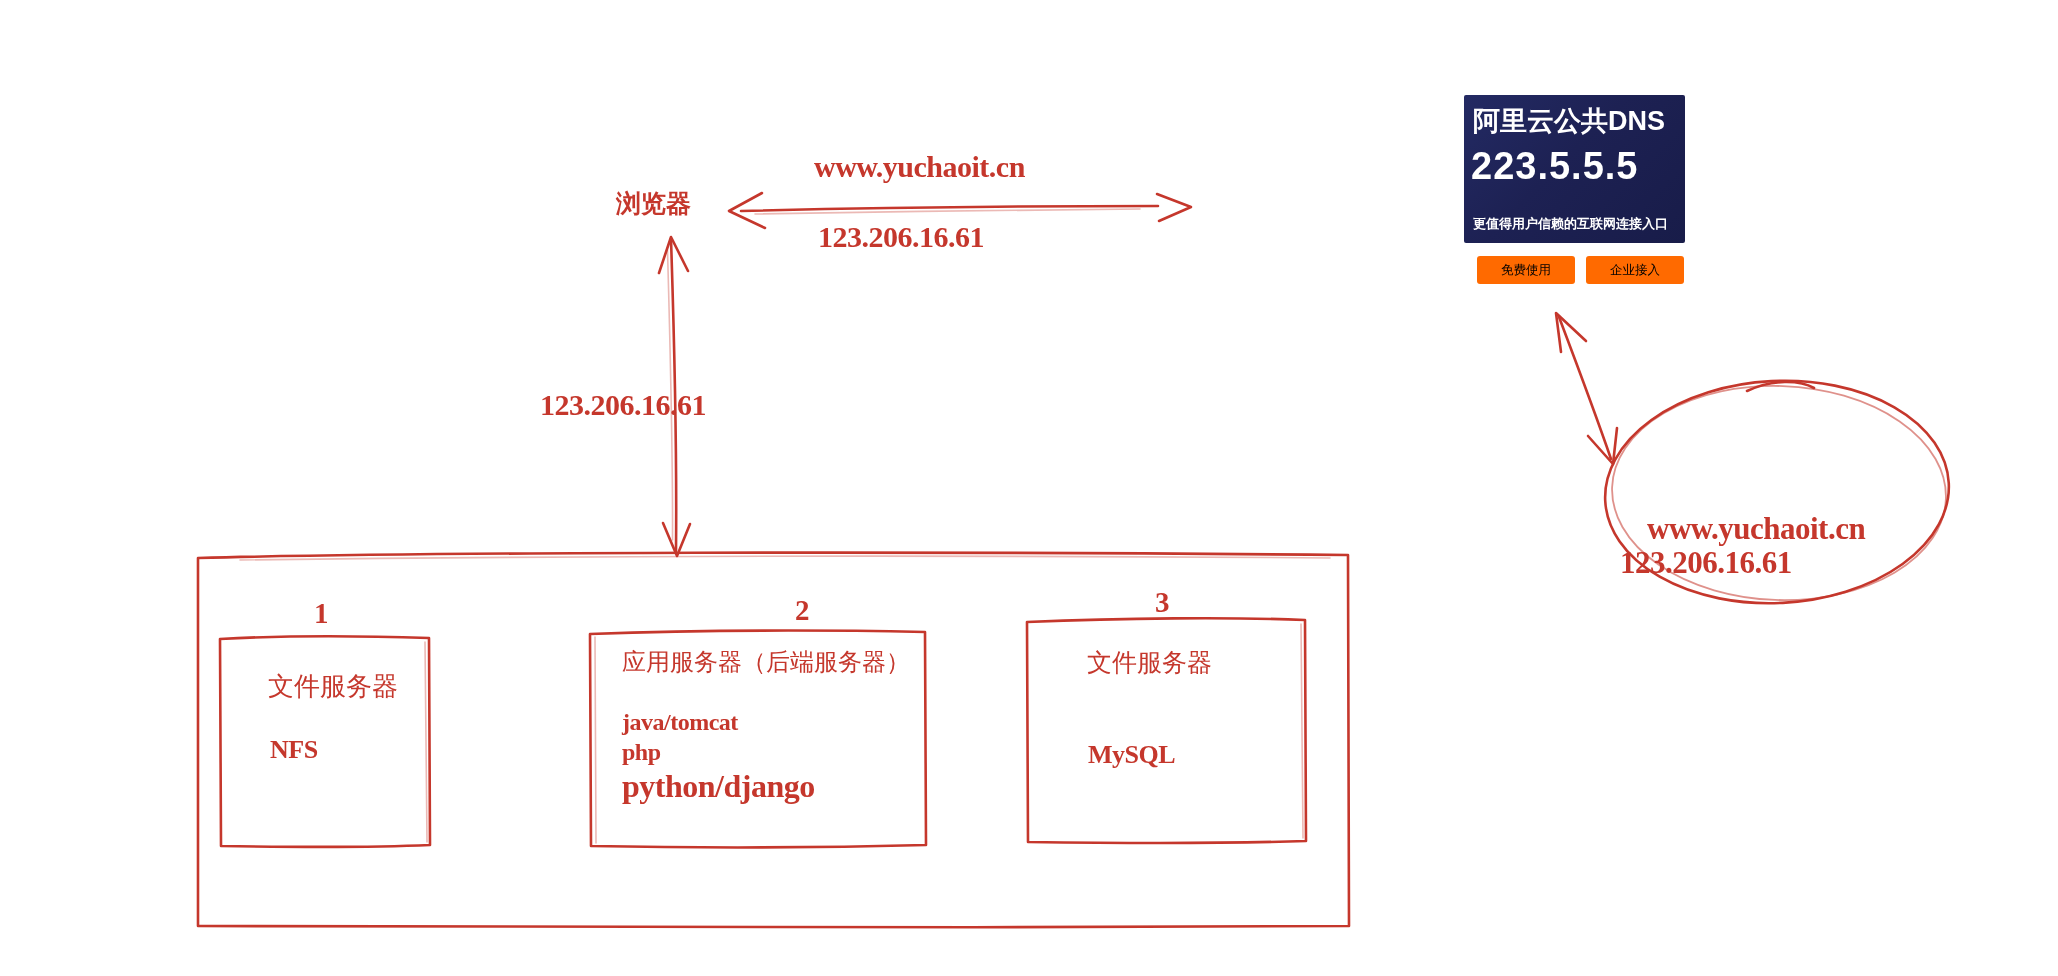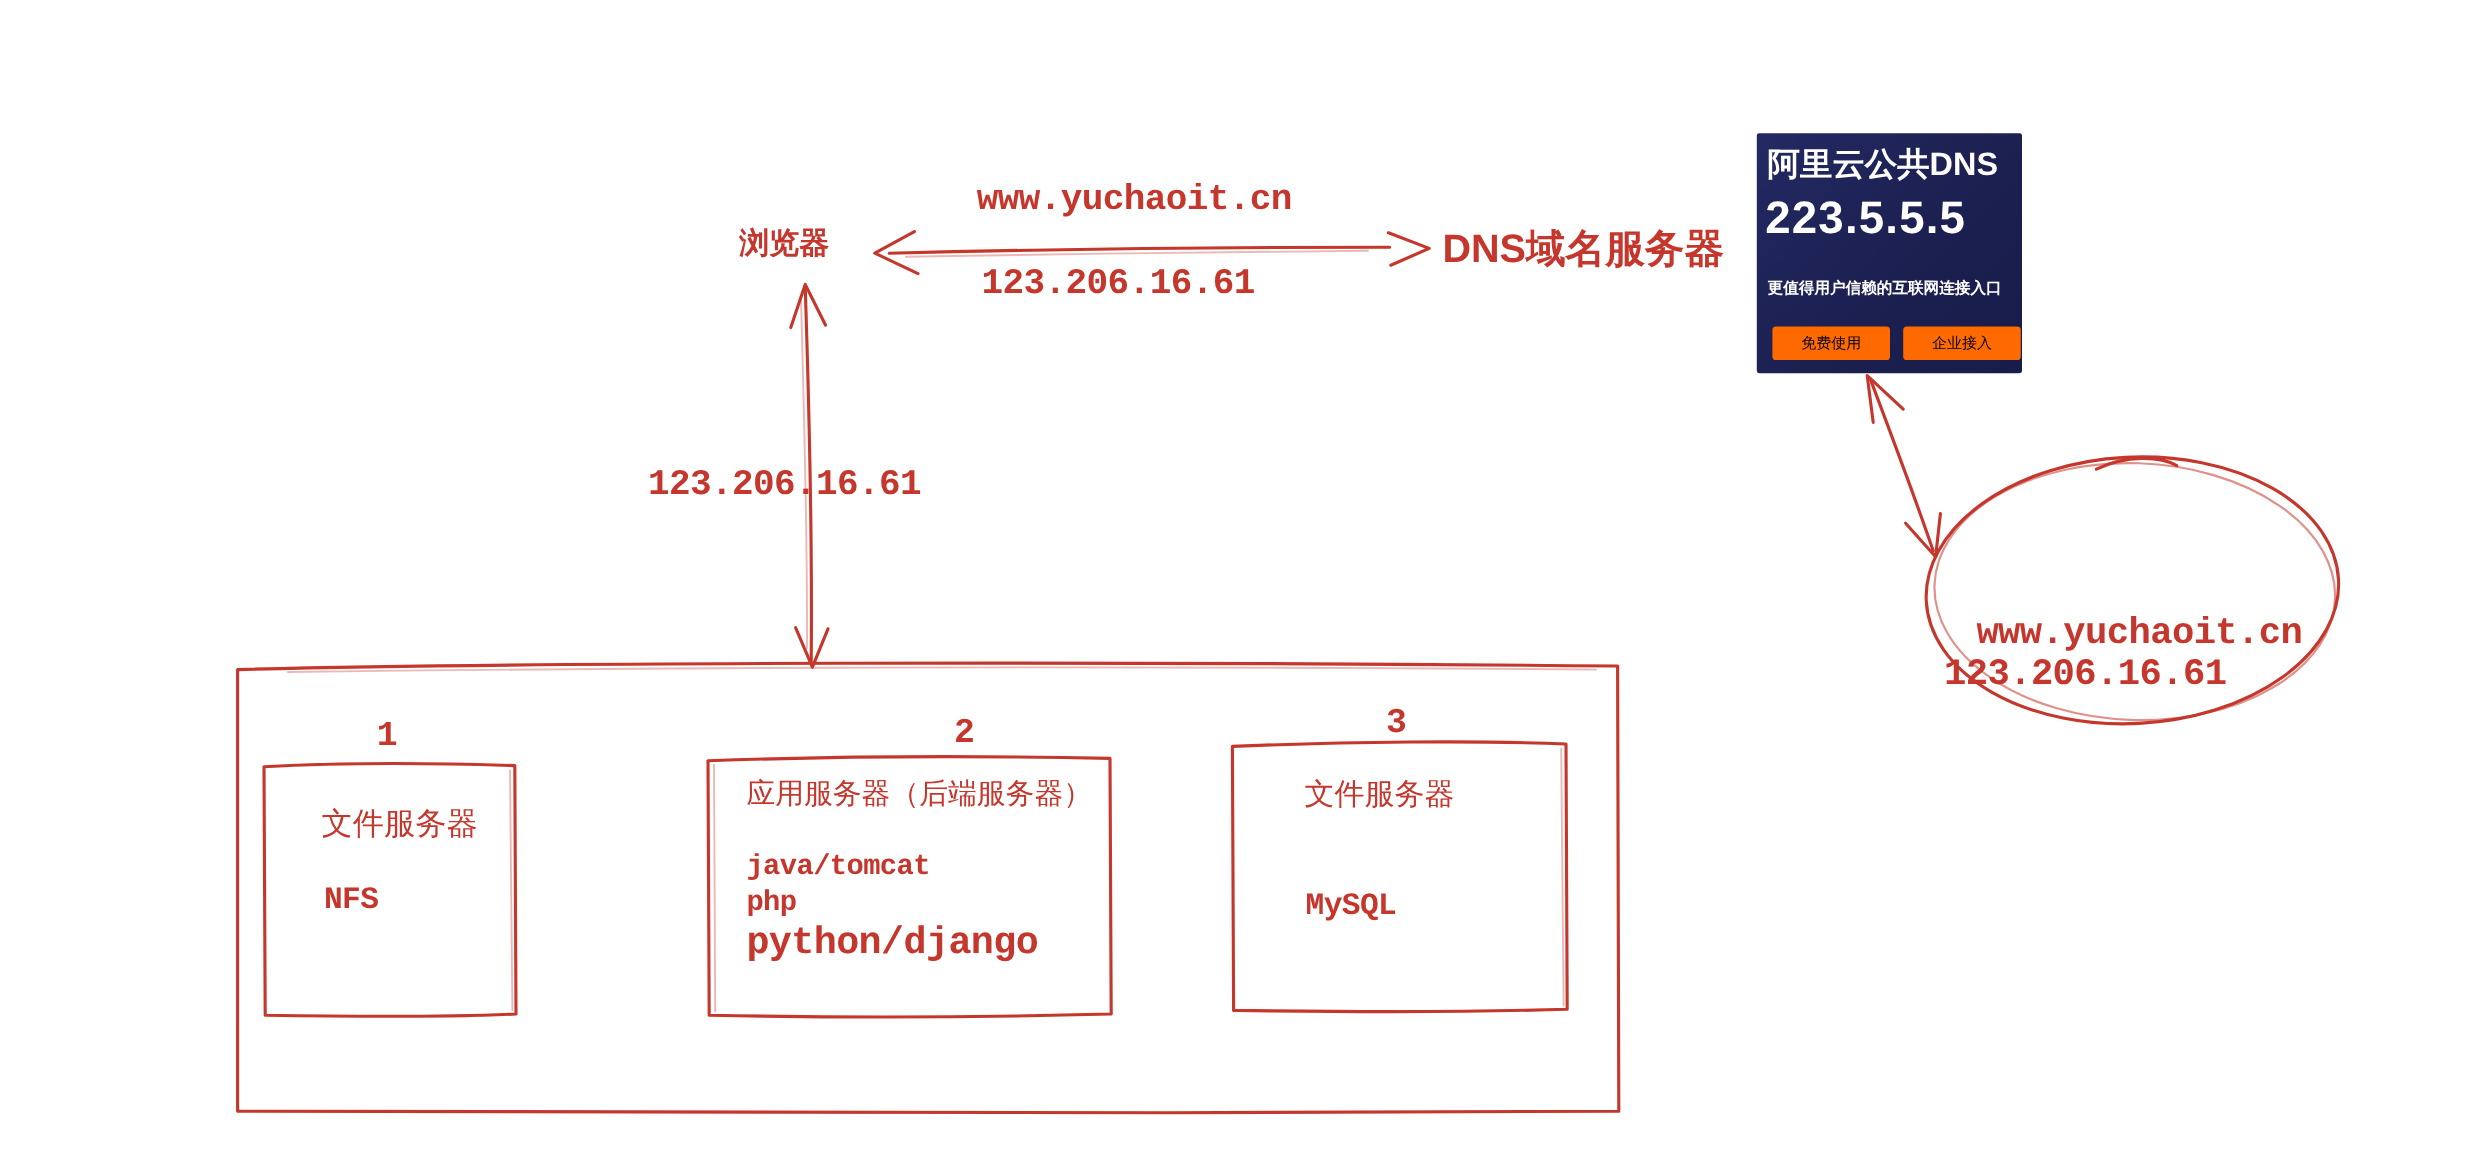--- a/index.html
+++ b/index.html
@@ -11,24 +11,24 @@
   body{background:#fff;font-family:"Liberation Sans","DejaVu Sans",sans-serif;}
   .canvas{
     position:relative;width:2058px;height:976px;background:#ffffff;overflow:hidden;
   }
   .strokes{position:absolute;left:0;top:0;width:2058px;height:976px;}
   .strokes path,.strokes ellipse{fill:none;stroke:var(--ink);stroke-width:2.6;stroke-linecap:round;stroke-linejoin:round;}
   .ghost{opacity:.35;stroke-width:1.6 !important;}
   .lbl{position:absolute;color:var(--ink);white-space:nowrap;line-height:1.08;}
   .cjk{font-family:"Liberation Sans","DejaVu Sans",sans-serif;font-weight:600;}
   .cjk-md{font-family:"Liberation Sans","DejaVu Sans",sans-serif;font-weight:500;}
-  .mono{font-family:Liberation Mono, monospace;font-weight:bold;letter-spacing:-0.5px;}
+  .mono{font-family:Liberation Serif, serif;font-weight:bold;letter-spacing:-0.5px;}
   
   .dns-card{
-    position:absolute;left:1464px;top:111px;width:221px;height:200px;
+    position:absolute;left:1464px;top:95px;width:221px;height:148px;
     background:linear-gradient(135deg,#232a63 0%,var(--card-bg) 45%,#181c49 100%);
     border-radius:2px;color:#fff;padding-left:12px;
   }
   .dns-card .title{position:absolute;left:9px;top:8px;font-size:27px;font-weight:700;letter-spacing:0;}
   .dns-card .bigip{position:absolute;left:7px;top:50px;font-size:38px;font-weight:700;letter-spacing:1px;}
   .dns-card .tagline{position:absolute;left:9px;top:120px;font-size:13px;font-weight:700;white-space:nowrap;}
   .dns-card .btn{
     position:absolute;top:161px;width:98px;height:28px;background:var(--orange);
     border:none;border-radius:3px;color:#000000;font-size:12.5px;font-weight:500;
     display:flex;align-items:center;justify-content:center;cursor:pointer;
@@ -87,21 +87,20 @@
     <g>
       <ellipse cx="1777" cy="492" rx="172" ry="111" transform="rotate(-3 1777 492)"></ellipse>
       <ellipse cx="1779" cy="493" rx="167" ry="107" transform="rotate(2 1779 493)" style="opacity:.55;stroke-width:1.8"></ellipse>
       <path d="M1747,391 C1772,379 1800,380 1814,388"></path>
     </g>
   </svg>
 
   <div class="lbl cjk" style="left:616px;top:190px;font-size:25px;">浏览器</div>
   <div class="lbl mono" style="left:814px;top:151px;font-size:30px;">www.yuchaoit.cn</div>
   <div class="lbl mono" style="left:818px;top:221px;font-size:30px;">123.206.16.61</div>
-  <div class="lbl cjk" style="left:1202px;top:189px;font-size:33px;">DNS域名服务器</div>
 
   <div class="lbl mono" style="left:540px;top:389px;font-size:30px;">123.206.16.61</div>
 
   <div class="dns-card">
     <div class="title">阿里云公共DNS</div>
     <div class="bigip">223.5.5.5</div>
     <div class="tagline">更值得用户信赖的互联网连接入口</div>
     <button class="btn btn-free">免费使用</button>
     <button class="btn btn-ent">企业接入</button>
   </div>

